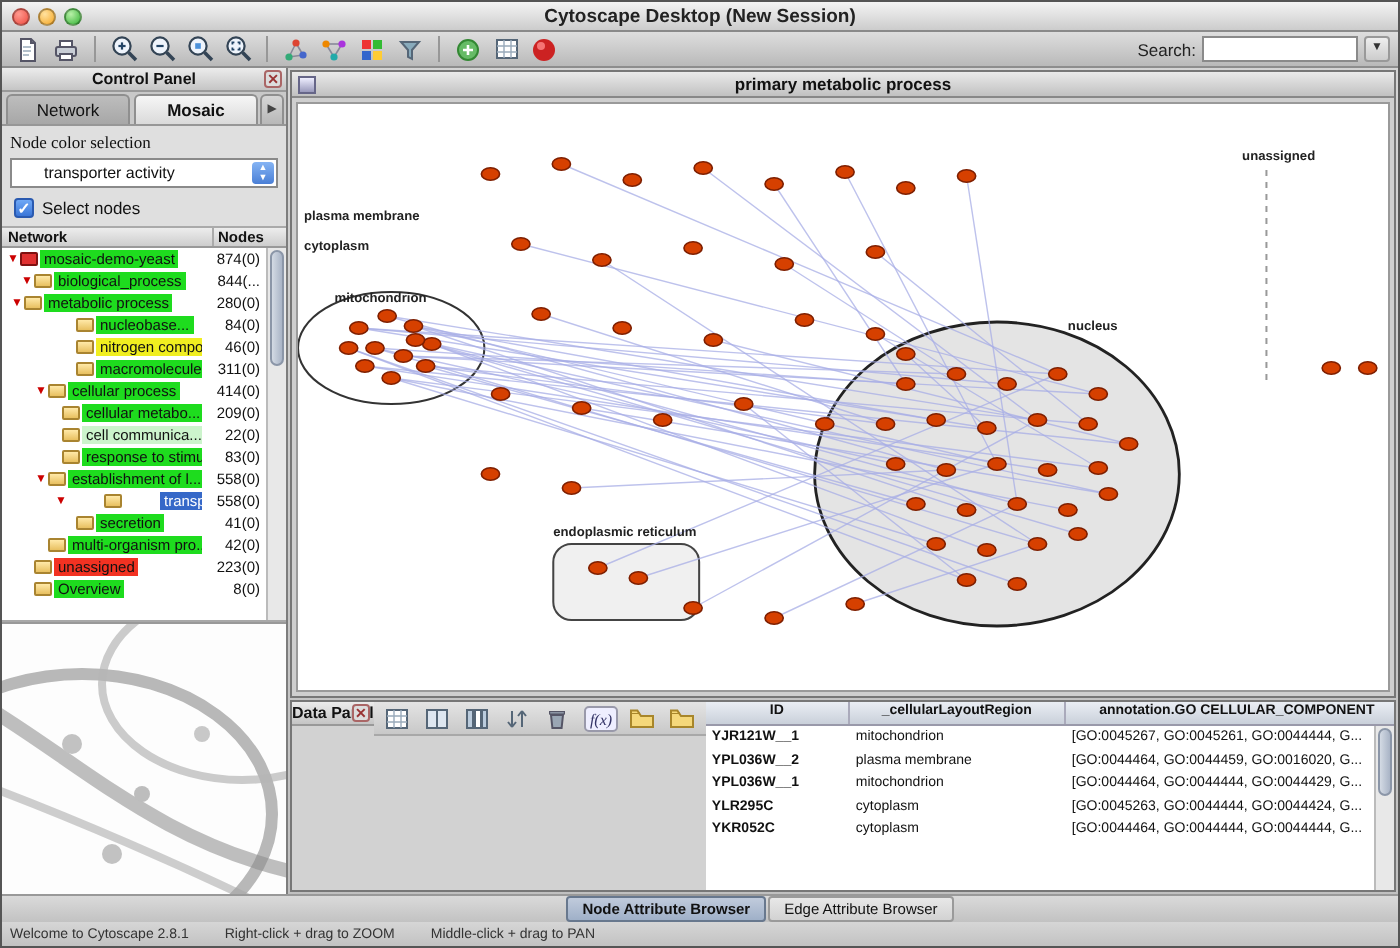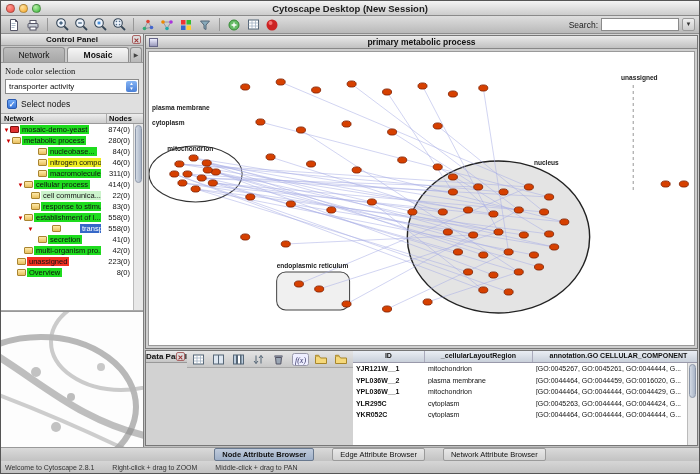--- a/index.html
+++ b/index.html
@@ -36,21 +36,21 @@
   .ph-close{position:absolute;right:2px;top:1px;width:9px;height:9px;font-size:7px;line-height:9px;color:#933;
             background:#ddd;border:1px solid #a66;border-radius:2px;}
   .cp-tabs{height:17px;flex:none;display:flex;align-items:flex-end;background:#c9c9c9;border-bottom:1px solid #979797;padding:0 1px;}
   .cp-tab{flex:1;height:15px;line-height:14px;text-align:center;font-size:8.5px;border:1px solid #8f8f8f;border-bottom:none;
           border-radius:3px 3px 0 0;background:linear-gradient(#bdbdbd,#a7a7a7);margin:0 1px;overflow:hidden;}
   .cp-tab.active{background:linear-gradient(#f6f6f6,#dadada);font-weight:bold;}
   .tab-scroll{width:12px;height:15px;line-height:14px;text-align:center;font-size:6px;color:#444;
               background:linear-gradient(#d6d6d6,#b8b8b8);border:1px solid #8f8f8f;border-bottom:none;border-radius:3px 3px 0 0;}
   .cp-label{font-size:8.5px;padding:3px 4px 1px 4px;font-family:Liberation Serif, serif;}
   .cp-select{margin:2px 4px;height:15px;flex:none;background:#fff;border:1px solid #8a8a8a;display:flex;align-items:center;
-             font-size:8px;padding-left:3px;position:relative;}
+             font-size:8px;padding-left:16px;position:relative;}
   .spin{position:absolute;right:1px;top:1px;bottom:1px;width:11px;background:linear-gradient(#85b4f4,#4a7fd6);
         border-radius:2px;color:#fff;font-size:4.5px;display:flex;flex-direction:column;align-items:center;
         justify-content:center;line-height:4.5px;}
   .cp-check{display:flex;align-items:center;gap:4px;margin:3px 6px 4px 6px;font-size:8.5px;}
   .chk{width:10px;height:10px;flex:none;background:linear-gradient(#6fa8f6,#3a76d8);border:1px solid #2a5ab0;
        border-radius:2px;color:#fff;font-size:8px;line-height:9px;text-align:center;font-weight:bold;}
   .tree-head{display:flex;height:11px;flex:none;background:linear-gradient(#ededed,#cdcdcd);border-top:1px solid #aaa;
              border-bottom:1px solid #999;font-size:7.5px;font-weight:bold;}
   .th-net{flex:1;padding-left:3px;border-right:1px solid #aaa;}
   .th-nodes{width:36px;padding-left:2px;}
@@ -94,21 +94,21 @@
   .dt-row{display:flex;height:11.5px;font-size:7px;align-items:center;padding-right:10px;}
   .dt-row > div{padding:0 3px;overflow:hidden;white-space:nowrap;}
   .c-id{width:72px;flex:none;}
   .c-region{width:108px;flex:none;}
   .c-cell{width:172px;flex:none;}
   .c-mol{flex:1;min-width:0;}
   .dt-row .c-id{font-weight:bold;}
   .dt-sb{position:absolute;top:12px;bottom:0;right:0;width:10px;background:#e8e8e8;border-left:1px solid #bbb;}
   .dt-sb .sb-thumb{height:34px;}
   
-  .bottom-tabs{height:14px;flex:none;display:flex;align-items:center;justify-content:center;gap:18px;
+  .bottom-tabs{height:14px;flex:none;display:flex;align-items:center;justify-content:center;gap:1px;
                padding-left:60px;background:linear-gradient(#dadada,#c2c2c2);border-top:1px solid #999;}
   .btab{font-size:7.5px;padding:1px 7px;border:1px solid #9a9a9a;border-radius:2px;background:linear-gradient(#e8e8e8,#d2d2d2);}
   .btab.active{background:linear-gradient(#c0cbdc,#9fb0c8);border-color:#68788e;font-weight:bold;}
   .statusbar{height:12px;flex:none;display:flex;align-items:center;font-size:7px;color:#333;padding:0 4px;
              background:linear-gradient(#d6d6d6,#c2c2c2);}
   .statusbar span{margin-right:18px;white-space:nowrap;}
 </style>
 </head>
 <body>
 
@@ -273,20 +273,26 @@
       <div class="tree" id="tree">
         <div class="tree-sb">
             <div class="sb-thumb"></div>
           </div>
       <div class="tree-row" style="padding-left: 2px;">
             <span class="arrow">▼</span>
             <span class="folder redsq"></span>
             <span class="lbl bg-green">mosaic-demo-yeast</span>
             <span class="cnt">874(0)</span>
           </div>
+          <div class="tree-row" style="padding-left: 9px;">
+            <span class="arrow">▼</span>
+            <span class="folder"></span>
+            <span class="lbl bg-green">biological_process</span>
+            <span class="cnt">844(...</span>
+          </div>
           <div class="tree-row" style="padding-left: 4px;">
             <span class="arrow">▼</span>
             <span class="folder"></span>
             <span class="lbl bg-green">metabolic process</span>
             <span class="cnt">280(0)</span>
           </div>
           <div class="tree-row" style="padding-left: 30px;">
             <span class="arrow"></span>
             <span class="folder"></span>
             <span class="lbl bg-green">nucleobase...</span>
@@ -302,20 +308,26 @@
             <span class="arrow"></span>
             <span class="folder"></span>
             <span class="lbl bg-green">macromolecule...</span>
             <span class="cnt">311(0)</span>
           </div>
           <div class="tree-row" style="padding-left: 16px;">
             <span class="arrow">▼</span>
             <span class="folder"></span>
             <span class="lbl bg-green">cellular process</span>
             <span class="cnt">414(0)</span>
+          </div>
+          <div class="tree-row" style="padding-left: 23px;">
+            <span class="arrow"></span>
+            <span class="folder"></span>
+            <span class="lbl bg-green">cellular metabo...</span>
+            <span class="cnt">209(0)</span>
           </div>
           <div class="tree-row" style="padding-left: 23px;">
             <span class="arrow"></span>
             <span class="folder"></span>
             <span class="lbl bg-pale">cell communica...</span>
             <span class="cnt">22(0)</span>
           </div>
           <div class="tree-row" style="padding-left: 23px;">
             <span class="arrow"></span>
             <span class="folder"></span>
@@ -620,21 +632,20 @@
             </div>
         </div>
       </div>
 
     </div>
   </div>
 
   <div class="bottom-tabs" id="bottom-tabs">
       <div class="btab active">Node Attribute Browser</div>
       <div class="btab">Edge Attribute Browser</div>
-      <div class="btab">Network Attribute Browser</div>
     </div>
 
   <div class="statusbar">
     <span>Welcome to Cytoscape 2.8.1</span>
     <span>Right-click + drag to ZOOM</span>
     <span>Middle-click + drag to PAN</span>
   </div>
 
 </div>
 

